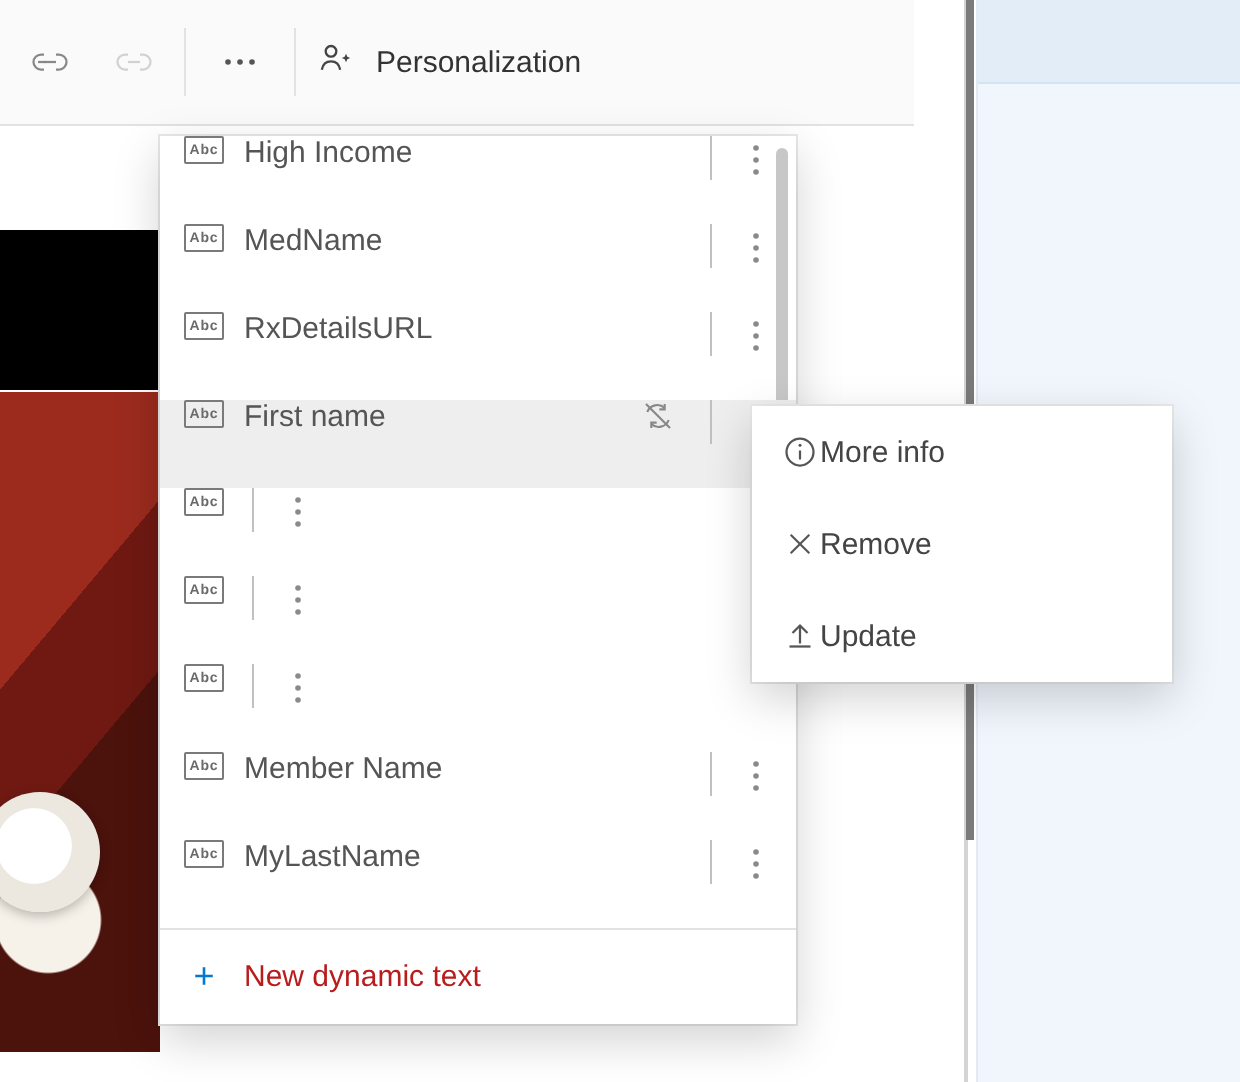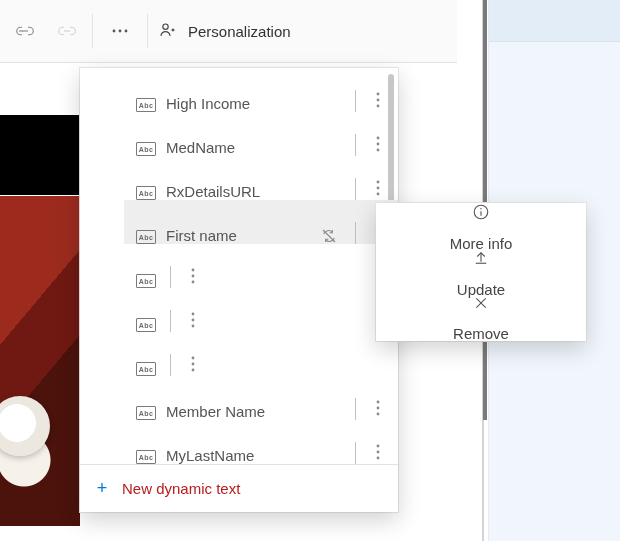--- a/index.html
+++ b/index.html
@@ -114,25 +114,24 @@
     right: 4px;
     top: 6px;
     width: 6px;
     height: 130px;
     background: #c7c7c7;
     border-radius: 3px;
   }
   .row {
     height: 44px;
     display: flex;
-    align-items: flex-end;
+    align-items: flex-start;
     padding: 0 16px 0 12px;
     gap: 10px;
     position: relative;
-    margin-left: 44px;
   }
   .row.selected { background: var(--selected); }
   .row .abc {
     width: 20px; height: 14px;
     border: 1px solid #7a7a7a;
     border-radius: 1px;
     display: flex; align-items: center; justify-content: center;
     font-size: 7px;
     letter-spacing: .4px;
     color: #6a6a6a;
@@ -189,23 +188,21 @@
     left: 376px;
     width: 210px;
     background: #fff;
     box-shadow: 0 8px 22px rgba(0,0,0,.18), 0 0 0 1px #e9e9e9;
     z-index: 20;
   }
   .frow {
     height: 46px;
     display: flex;
     align-items: center;
-    gap: 14px;
     padding: 0 14px;
-    flex-direction: column;
   }
   .frow .fico { color: #555; width: 20px; display:flex; justify-content:center; }
   .frow .flbl { color: #444; font-size: 15px; }
 
   
   .right-strip {
     position: absolute;
     top: 0;
     left: 478px;
     height: 541px;
@@ -417,37 +414,37 @@
           <svg width="18" height="18" viewBox="0 0 24 24" fill="none" stroke="currentColor" stroke-width="1.5">
             <circle cx="12" cy="12" r="9"></circle>
             <line x1="12" y1="11" x2="12" y2="17"></line>
             <circle cx="12" cy="7.5" r="1" fill="currentColor" stroke="none"></circle>
           </svg>
         </span>
         <span class="flbl">More info</span>
       </div>
       <div class="frow">
         <span class="fico">
+          <svg width="16" height="16" viewBox="0 0 24 24" fill="none" stroke="currentColor" stroke-width="1.6">
+            <path d="M5 5l14 14"></path>
+            <path d="M19 5L5 19"></path>
+          </svg>
+        </span>
+        <span class="flbl">Remove</span>
+      </div>
+      <div class="frow">
+        <span class="fico">
           <svg width="18" height="18" viewBox="0 0 24 24" fill="none" stroke="currentColor" stroke-width="1.5">
             <path d="M12 17V5"></path>
             <path d="M7 10l5-5 5 5"></path>
             <path d="M5 19h14"></path>
           </svg>
         </span>
         <span class="flbl">Update</span>
       </div>
-      <div class="frow">
-        <span class="fico">
-          <svg width="16" height="16" viewBox="0 0 24 24" fill="none" stroke="currentColor" stroke-width="1.6">
-            <path d="M5 5l14 14"></path>
-            <path d="M19 5L5 19"></path>
-          </svg>
-        </span>
-        <span class="flbl">Remove</span>
-      </div>
     </div>
 </div>
 
 <div class="right-strip">
   <div class="dark-bar"></div>
 </div>
 <div class="right-pane">
   <div class="right-pane-top"></div>
 </div>
 

